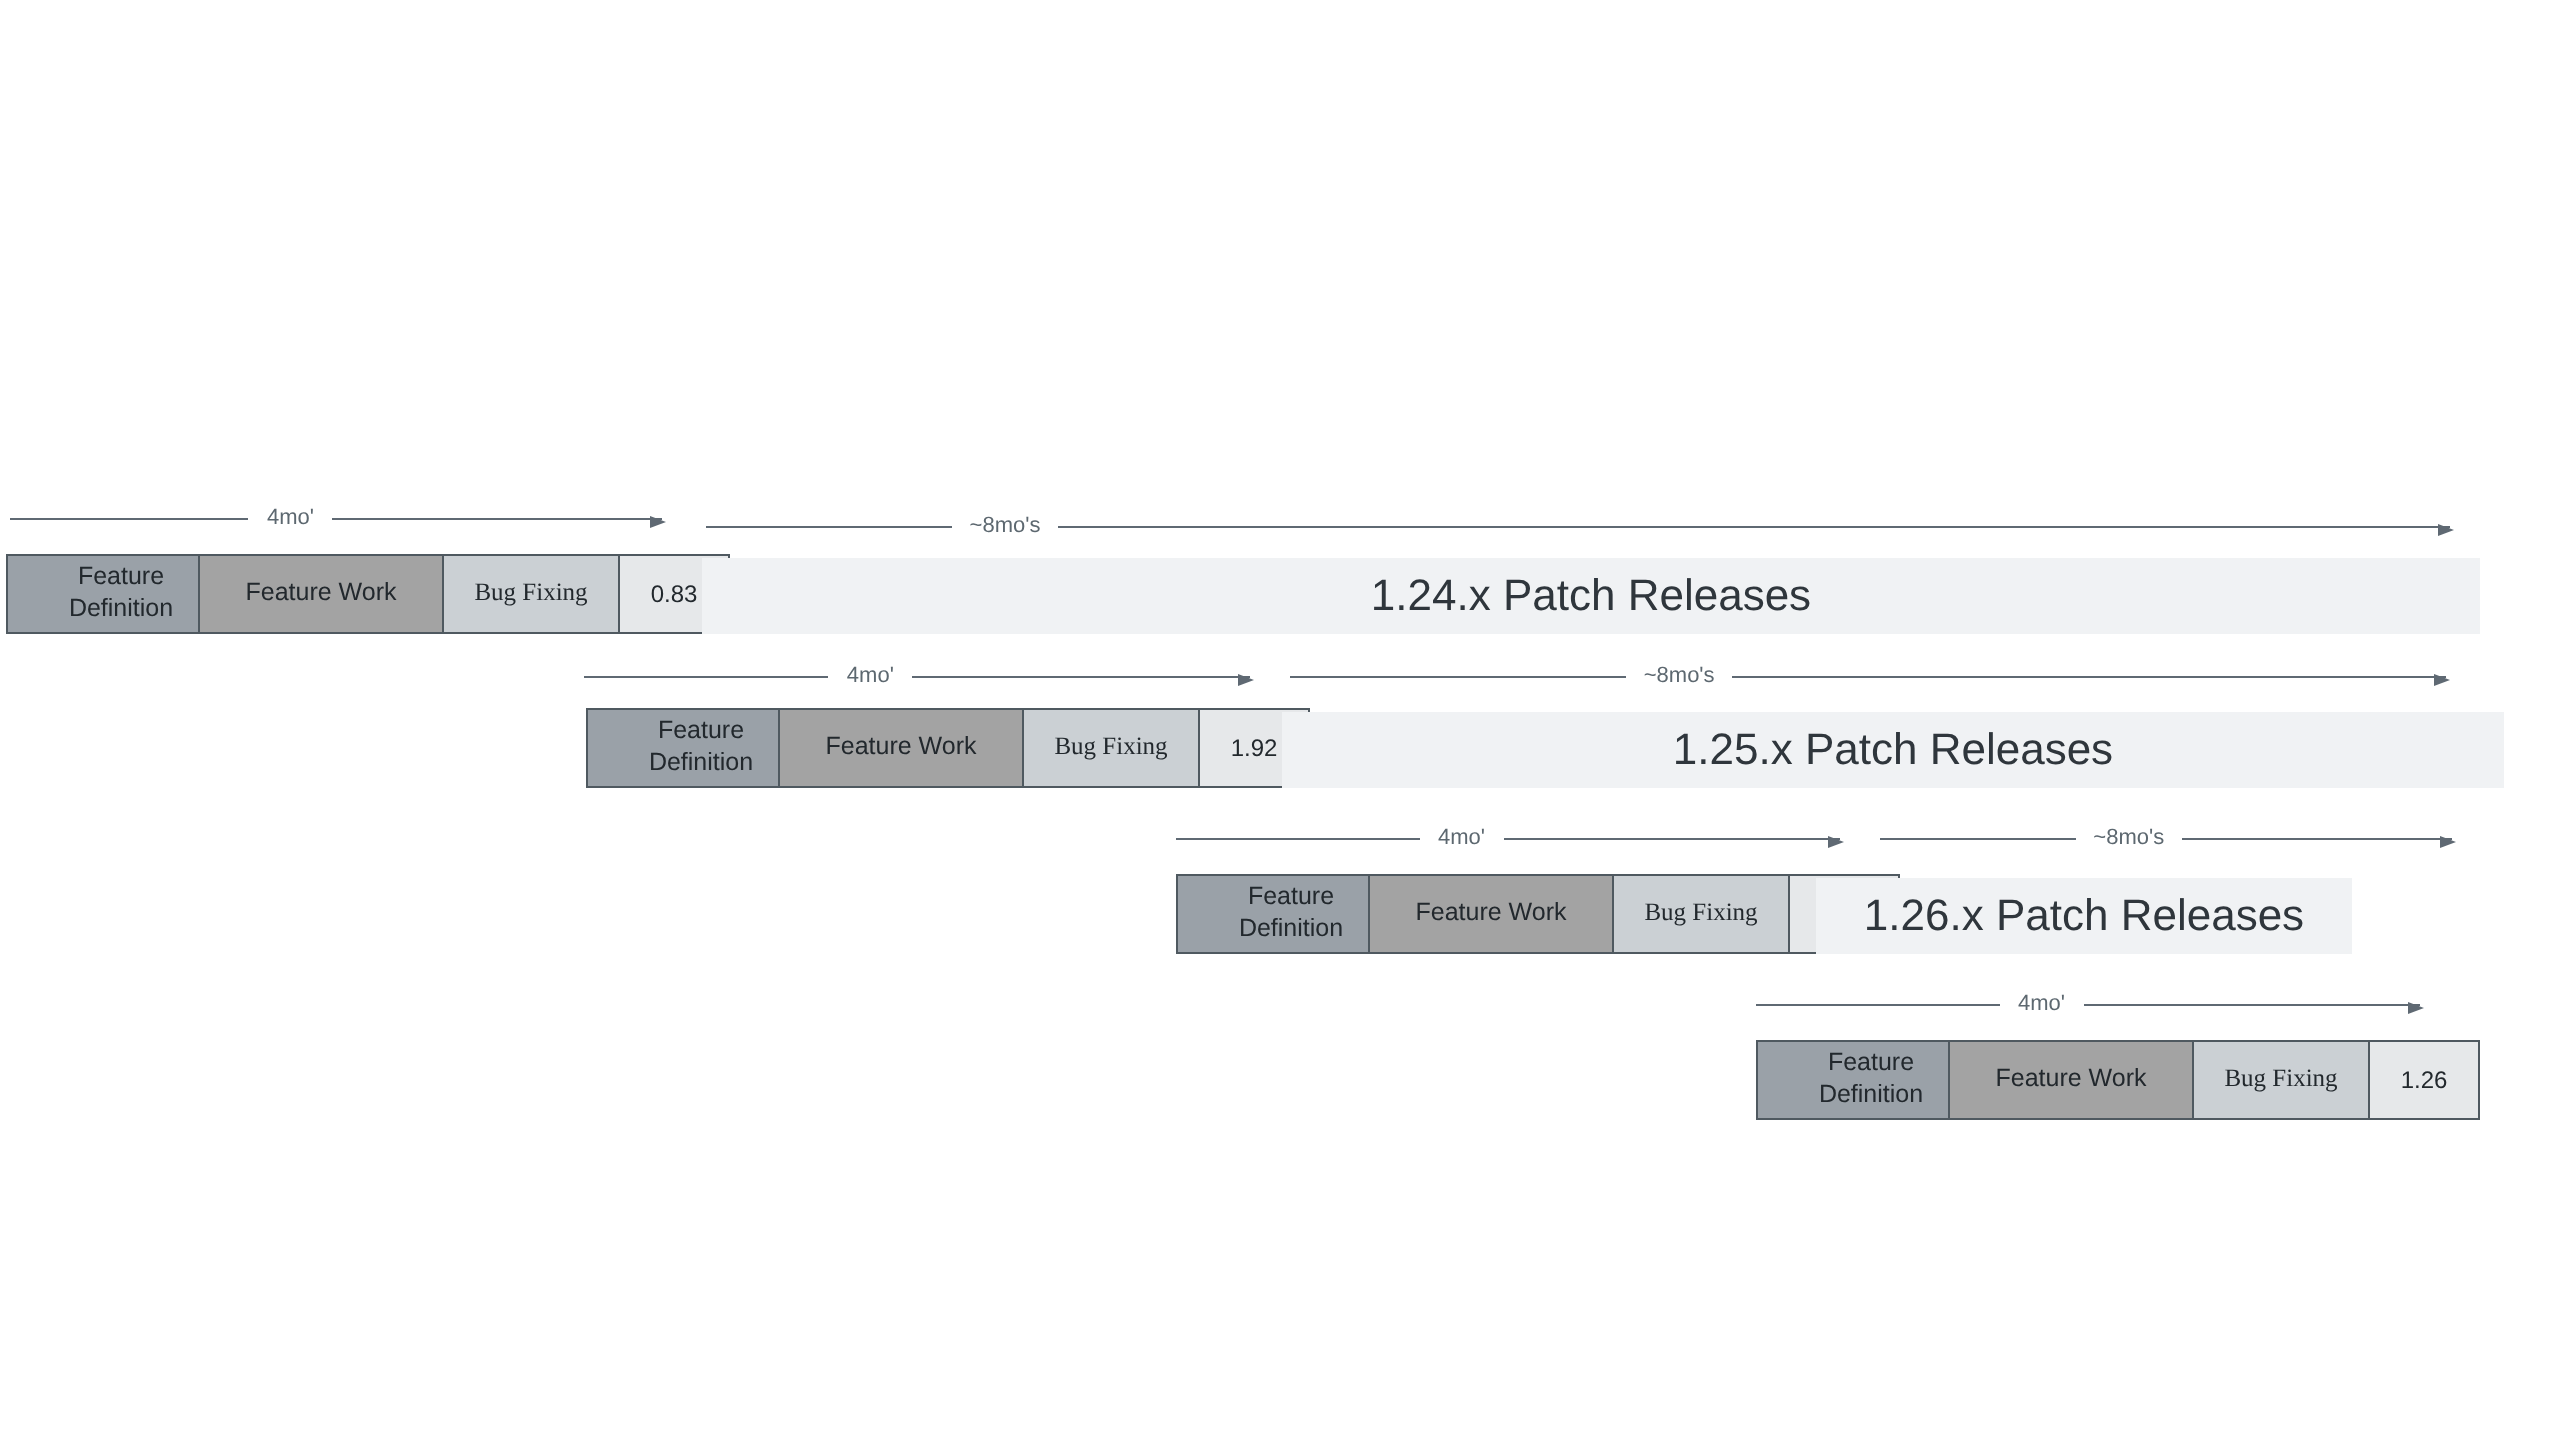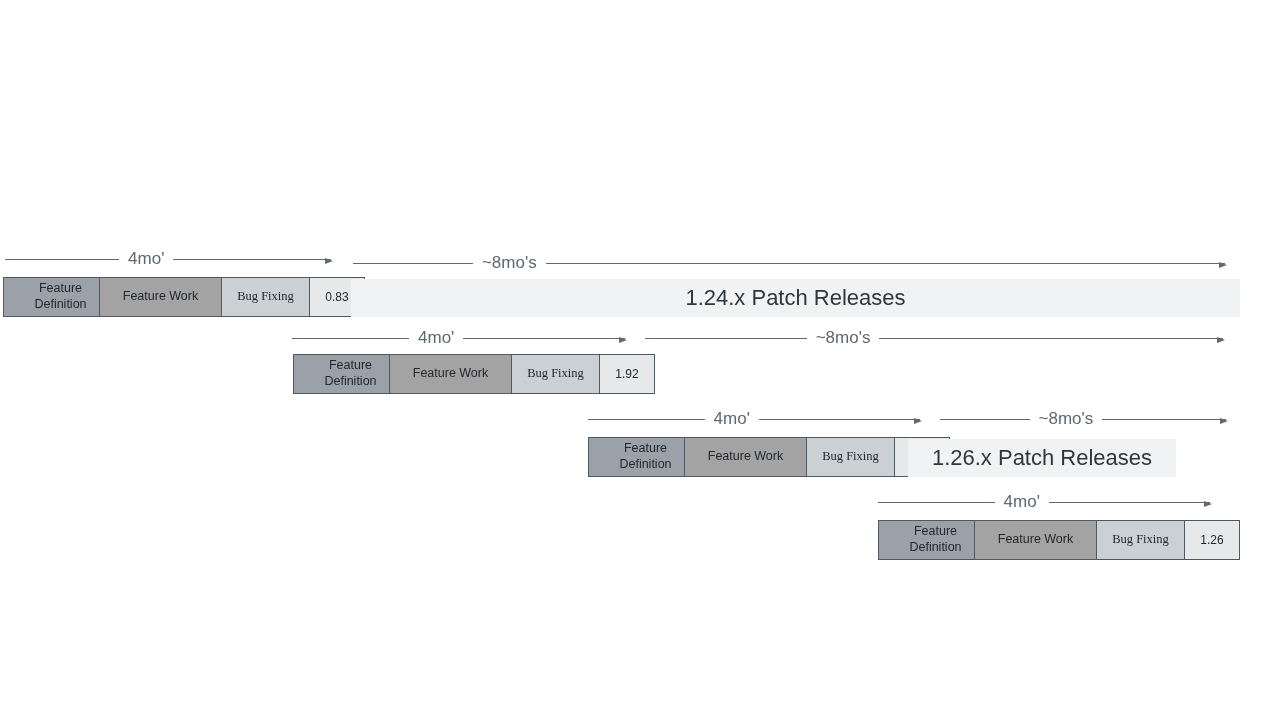--- a/index.html
+++ b/index.html
@@ -26,21 +26,21 @@
   .head::after{
     content:"";
     position:absolute;
     right:-2px;top:-2px;
     width:0;height:0;
     border-left:8px solid #5f6973;
     border-top:3px solid transparent;
     border-bottom:3px solid transparent;
   }
   .albl{
-    font-size:17px;
+    font-size:11px;
     color:#5d6870;
     margin:0 9px;
     white-space:nowrap;
     line-height:16px;
   }
   
   .phases{
     position:absolute;
     display:flex;
   }
@@ -112,20 +112,23 @@
     <i class="seg" style="flex-grow:0.32"></i>
     <span class="albl">~8mo's</span>
     <i class="seg head" style="flex-grow:0.68"></i>
   </div>
   <div class="phases" style="left:293px;top:354px">
     <div class="box fd">Feature Definition</div>
     <div class="box fw">Feature Work</div>
     <div class="box bf">Bug Fixing</div>
     <div class="box ver">1.92</div>
   </div>
+  <div class="bar" style="left:641px;top:356px;width:611px">
+    <span>1.25.x Patch Releases</span>
+  </div>
 
   <div class="arrow" style="left:588px;top:411px;width:332px">
     <i class="seg" style="flex-grow:0.42"></i>
     <span class="albl">4mo'</span>
     <i class="seg head" style="flex-grow:0.58"></i>
   </div>
   <div class="arrow" style="left:940px;top:411px;width:286px">
     <i class="seg" style="flex-grow:0.42"></i>
     <span class="albl">~8mo's</span>
     <i class="seg head" style="flex-grow:0.58"></i>

